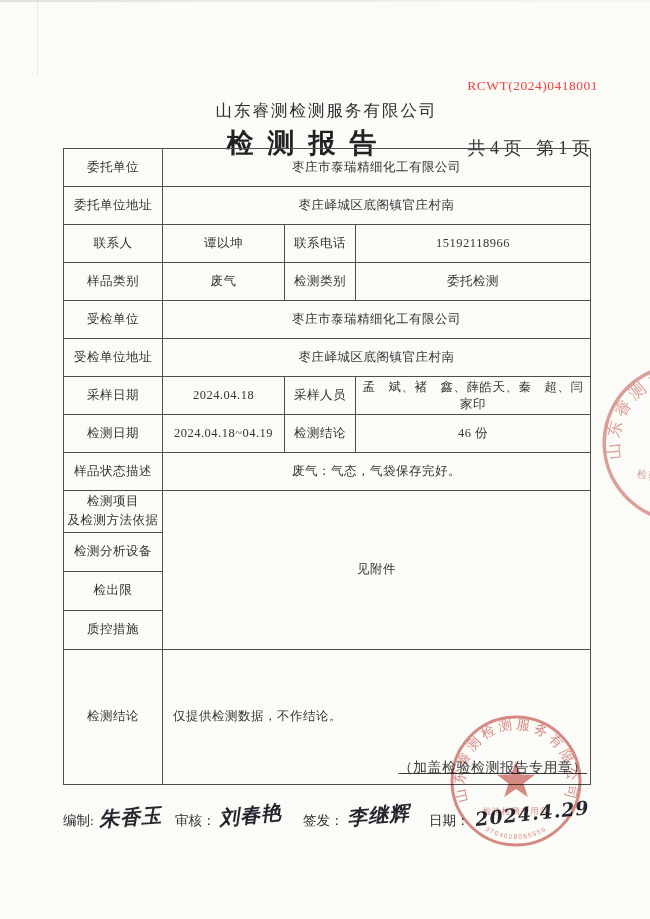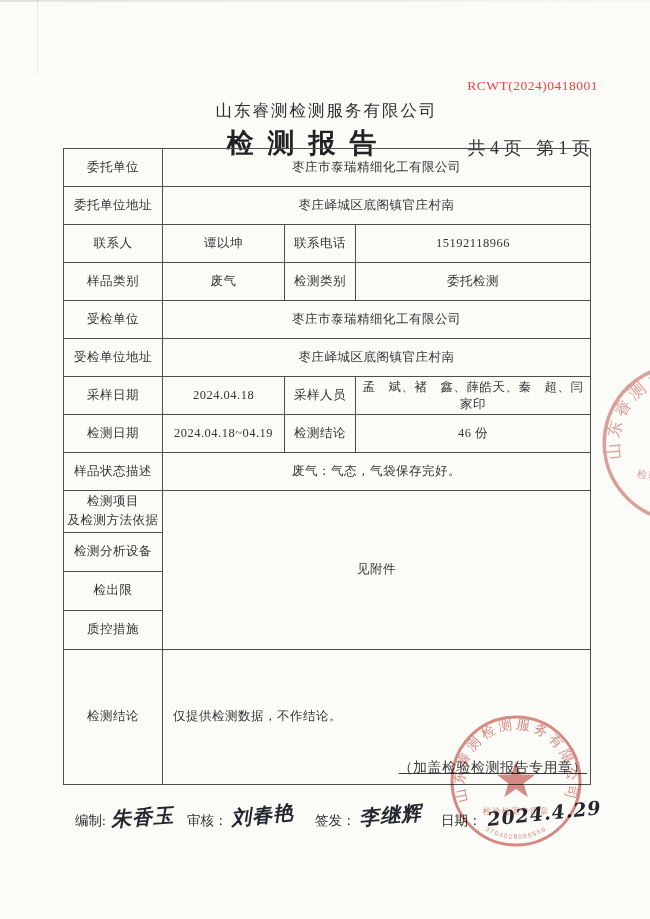--- a/index.html
+++ b/index.html
@@ -59,21 +59,21 @@
   td.label { letter-spacing:1px; }
   td.conclusion-cell { position:relative; vertical-align:top; text-align:left; }
   .conclusion-text { padding:6px 8px; font-size:12.5px; text-align:left; }
   .seal-note {
     position:absolute; right:3px; bottom:7px;
     font-size:14px; letter-spacing:0.5px; color:#3a3a3a;text-decoration:underline;
   }
   .two-line { line-height:1.55; }
   .staff-cell { font-size:12px; letter-spacing:0; padding:1px 1px; }
   .footer {
-    position:absolute; top:802px; left:12px; width:527px; height:48px;
+    position:absolute; top:802px; left:0; width:527px; height:48px;
     font-size:13.5px; color:#2f2f2f;
   }
   .footer .lbl { position:absolute; top:10px; }
   .sig {
     position:absolute; top:0;
     font-family:"DejaVu Serif",serif; font-style:italic; font-weight:700;
     font-size:20px; color:#26262e; letter-spacing:1px;
     transform:rotate(-4deg); white-space:nowrap;
   }
   .lbl-prepared { left:0; }

